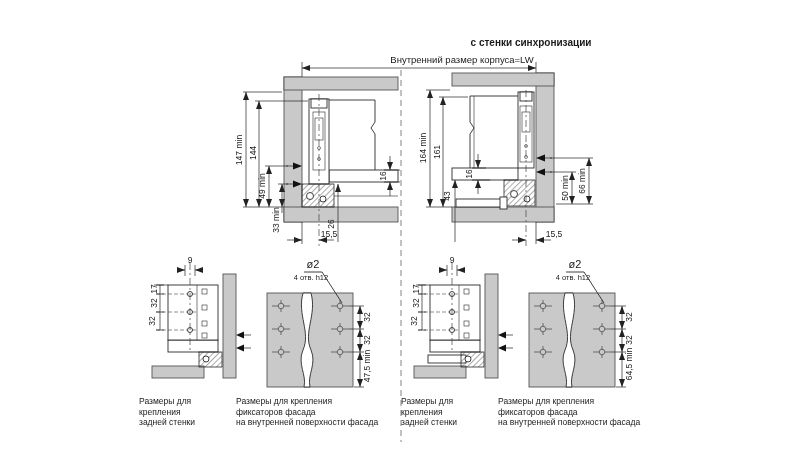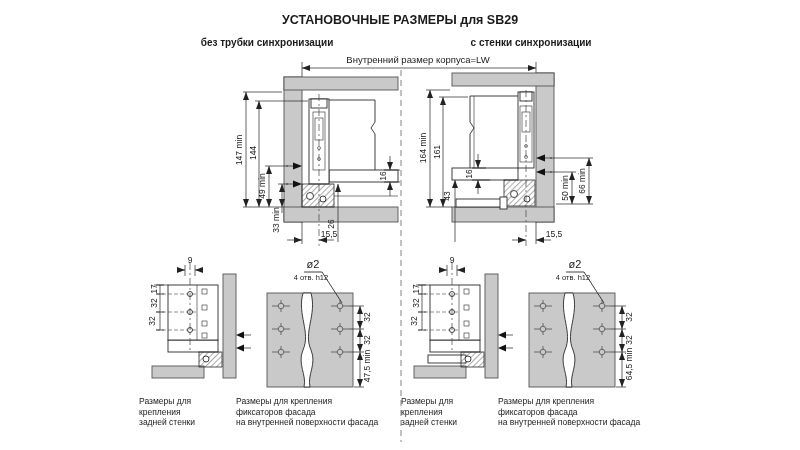--- a/index.html
+++ b/index.html
@@ -4,21 +4,21 @@
 <style>
   html,body{margin:0;padding:0;background:#fff;}
   .stage{position:relative;width:800px;height:450px;background:#fff;overflow:hidden;
          font-family:"Liberation Sans",sans-serif;color:#111;}
   .stage svg{position:absolute;left:0;top:0;}
   .lbl{position:absolute;font-size:8.5px;white-space:nowrap;color:#1a1a1a;
        transform:translate(-50%,-50%);}
   .lblv{transform:translate(-50%,-50%) rotate(-90deg);}
   .title{font-weight:bold;font-size:12.5px;}
   .subtitle{font-weight:bold;font-size:10px;}
-  .lw{font-size:9.5px;}
+  .lw{font-size:9.5px;margin-left:44px;}
   .dia{font-size:11px;}
   .small{font-size:7.5px;}
   .cap{position:absolute;font-size:8.5px;line-height:10.5px;text-align:left;color:#1a1a1a;}
   .panel{fill:var(--panel,#c9c9c9);stroke:#555;stroke-width:0.9;}
   .w{fill:#fff;stroke:#2a2a2a;stroke-width:0.9;}
   .ln{stroke:#2a2a2a;stroke-width:0.9;fill:none;}
   .thin{stroke:#2a2a2a;stroke-width:0.6;fill:none;}
   .dim{stroke:#222;stroke-width:0.7;fill:none;}
   .cl{stroke:#444;stroke-width:0.7;fill:none;stroke-dasharray:7 3 2 3;}
   .dash{stroke:#444;stroke-width:0.6;fill:none;stroke-dasharray:4 2;}
@@ -334,22 +334,20 @@
     <line class="dim" x1="349" y1="306" x2="364" y2="306"></line>
     <line class="dim" x1="349" y1="329" x2="364" y2="329"></line>
     <line class="dim" x1="349" y1="352" x2="364" y2="352"></line>
     <line class="dim" x1="354" y1="387" x2="364" y2="387"></line>
     <line class="dim" x1="360" y1="306" x2="360" y2="329" marker-start="url(#as)" marker-end="url(#ae)"></line>
     <line class="dim" x1="360" y1="329" x2="360" y2="352" marker-start="url(#as)" marker-end="url(#ae)"></line>
     <line class="dim" x1="360" y1="352" x2="360" y2="387" marker-start="url(#as)" marker-end="url(#ae)"></line>
   </g>
 </svg>
 
-  <div class="lbl title" style="left:400px;top:20px;">УСТАНОВОЧНЫЕ РАЗМЕРЫ для SB29</div>
-  <div class="lbl subtitle" style="left:267px;top:42px;">без трубки синхронизации</div>
   <div class="lbl subtitle" style="left:531px;top:42px;">с стенки синхронизации</div>
   <div class="lbl lw" style="left:418px;top:59px;">Внутренний размер корпуса=LW</div>
 
   <div class="lbl lblv" style="left:239px;top:150px;">147 min</div>
   <div class="lbl lblv" style="left:253px;top:153px;">144</div>
   <div class="lbl lblv" style="left:262px;top:186px;">49 min</div>
   <div class="lbl lblv" style="left:276px;top:220px;">33 min</div>
   <div class="lbl lblv" style="left:383px;top:176px;">16</div>
   <div class="lbl lblv" style="left:331px;top:224px;">26</div>
   <div class="lbl" style="left:329px;top:234px;">15,5</div>

